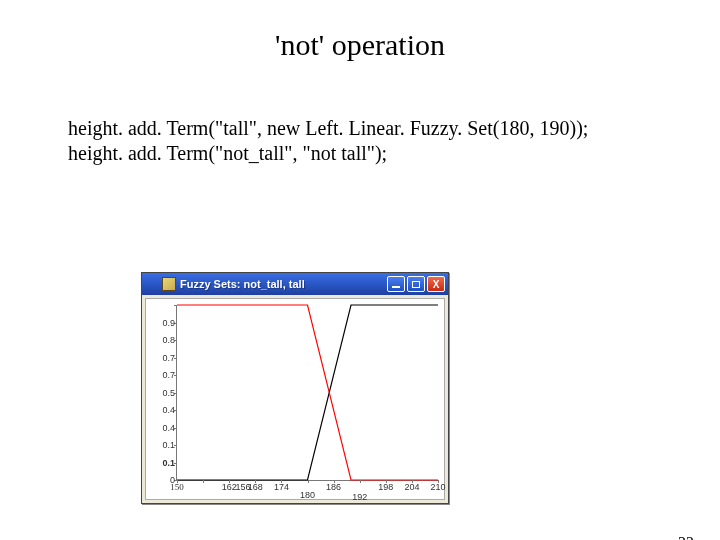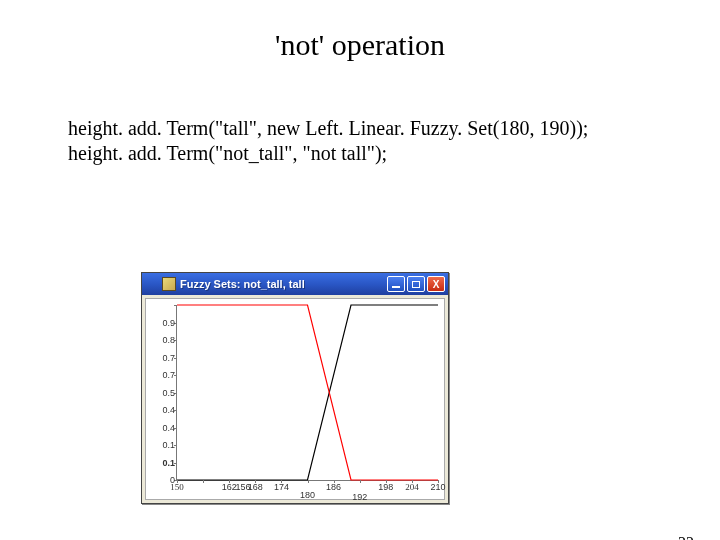--- a/index.html
+++ b/index.html
@@ -224,21 +224,21 @@
           <div class="xtick-label" style="left: 40%;">174</div>
           <div class="xtick-mark" style="left: 50%;"></div>
           <div class="xtick-label" style="left: 50%; margin-top: 10px;">180</div>
           <div class="xtick-mark" style="left: 60%;"></div>
           <div class="xtick-label" style="left: 60%;">186</div>
           <div class="xtick-mark" style="left: 70%;"></div>
           <div class="xtick-label" style="left: 70%; margin-top: 12px;">192</div>
           <div class="xtick-mark" style="left: 80%;"></div>
           <div class="xtick-label" style="left: 80%;">198</div>
           <div class="xtick-mark" style="left: 90%;"></div>
-          <div class="xtick-label" style="left: 90%; font-family: Liberation Serif, serif;">204</div>
+          <div class="xtick-label" style="left: 90%;">204</div>
           <div class="xtick-mark" style="left: 100%;"></div>
           <div class="xtick-label" style="left: 100%;">210</div>
         </div>
     </div>
   </div>
 
   <div class="page-num">32</div>
 </div>
 
 </body></html>

